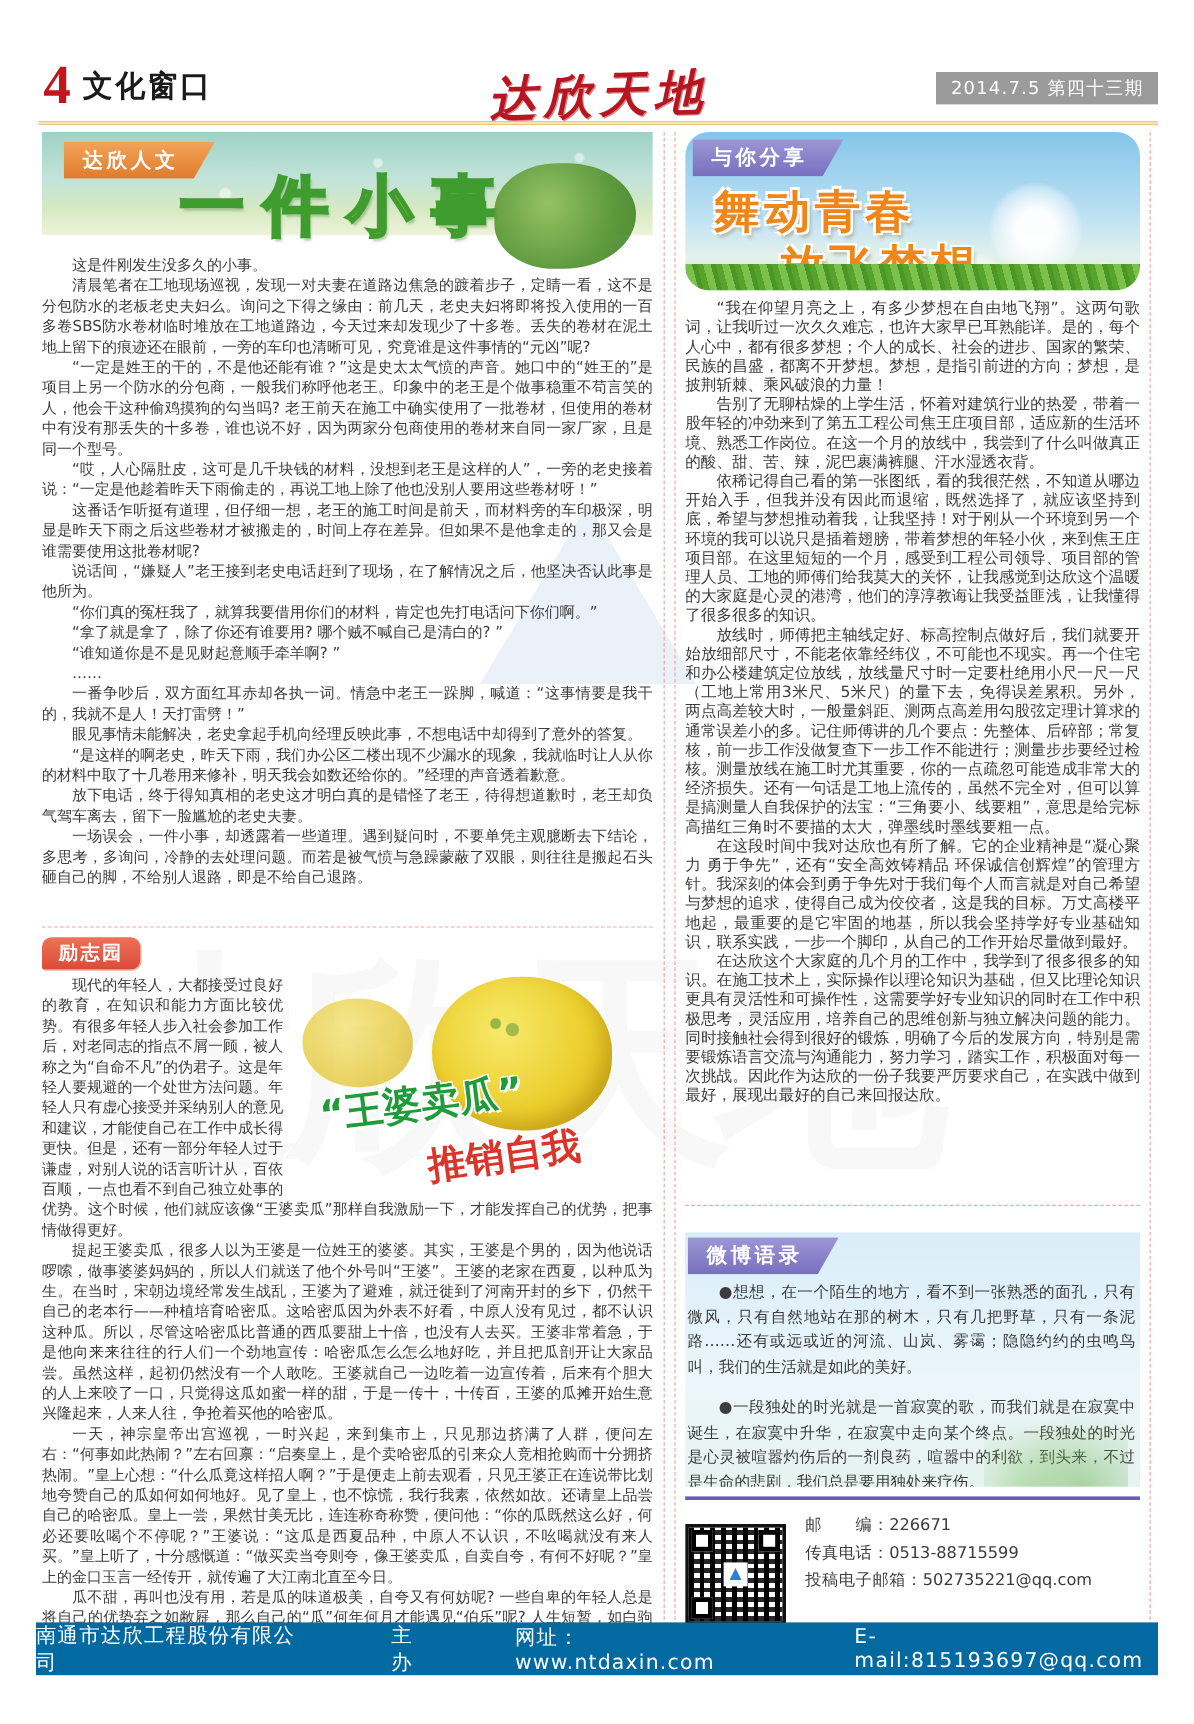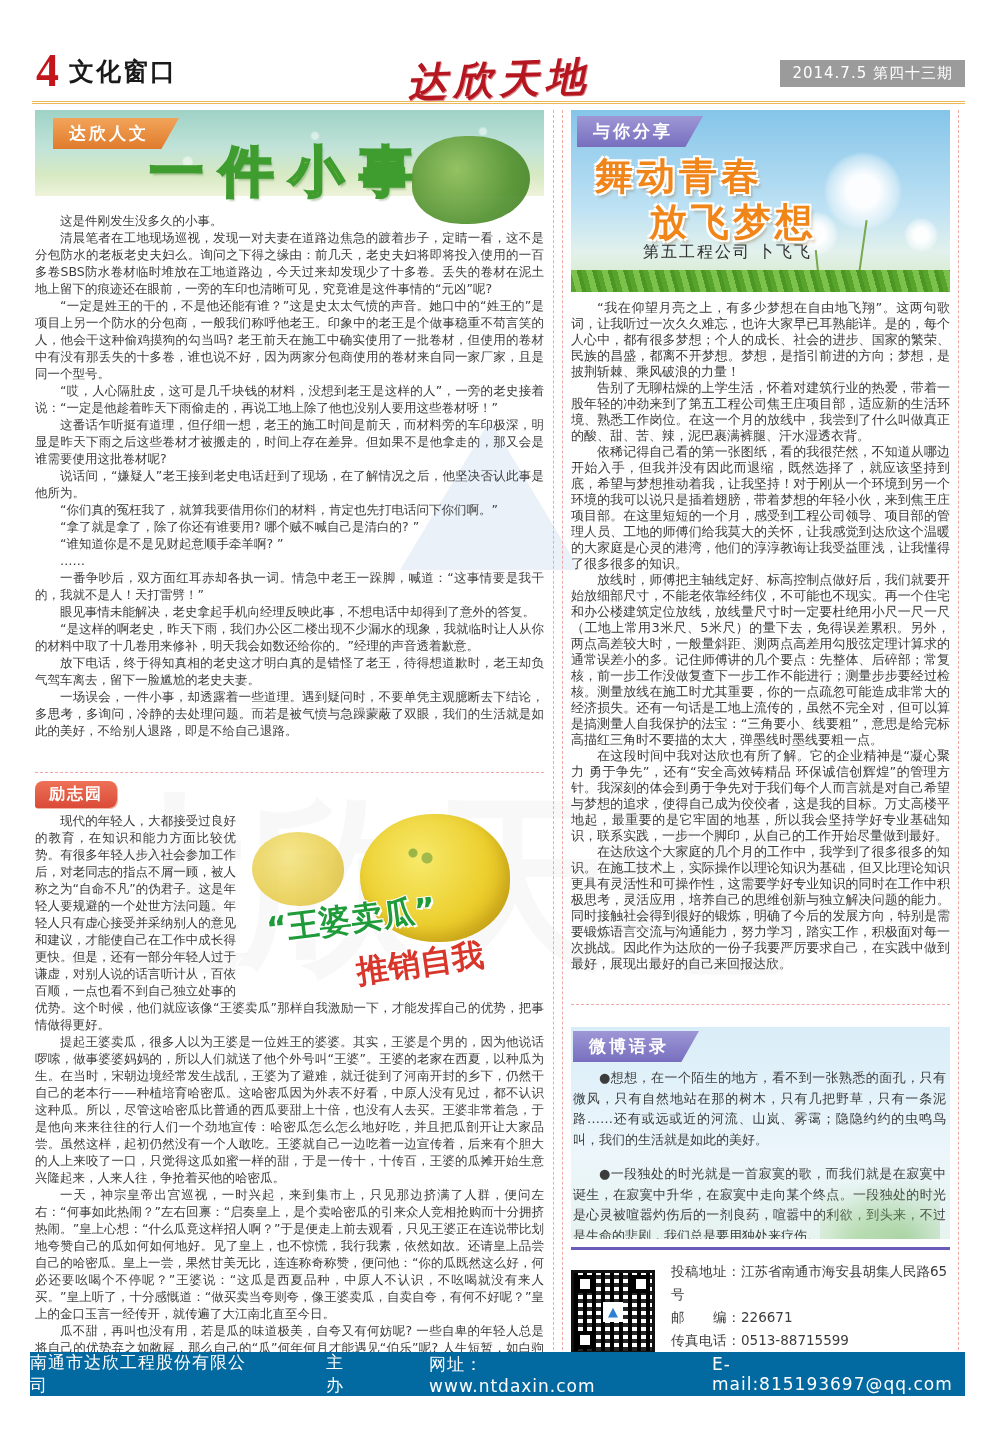--- a/index.html
+++ b/index.html
@@ -78,22 +78,22 @@
 
   
   .watermark-tri { position:absolute; left:400px; top:420px; width:0; height:0; pointer-events:none;
     border-left:90px solid transparent; border-right:90px solid transparent;
     border-bottom:150px solid rgba(140,180,215,.18); }
   .watermark-txt { position:absolute; left:60px; top:760px; font-size:190px; font-weight:900;
     color:rgba(120,120,120,.05); letter-spacing:-10px; pointer-events:none; white-space:nowrap; }
 
   
   .article-r { height:888px; overflow:hidden; }
-  .banner-r { position:relative; height:182px; margin-bottom:8px; overflow:hidden;
-    background:linear-gradient(180deg,#85c5e9 0%,#bfe2f4 55%,#e2f1ec 78%,#d3e9c0 100%); }
+  .banner-r { position:relative; height:132px; margin-bottom:8px; overflow:hidden;
+    background:linear-gradient(180deg,#85c5e9 0%,#bfe2f4 55%,#e2f1ec 78%,#d3e9c0 100%);border-radius:20px; }
   .banner-r::after { content:""; position:absolute; left:0; right:0; bottom:0; height:22px;
     background:repeating-linear-gradient(75deg,#57a32c 0 5px,#7cc14b 5px 11px,#4c9626 11px 15px); }
   .banner-r .ribbon { position:absolute; left:6px; top:6px; }
   .dand { position:absolute; border-radius:50%;
     background:radial-gradient(circle, rgba(255,255,255,.95) 0 30%, rgba(255,255,255,.35) 62%, transparent 72%); }
   .dand.d1 { right:48px; top:42px; width:78px; height:78px; }
   .dand.d2 { right:112px; top:102px; width:44px; height:44px; }
   .dand.d3 { right:12px; top:108px; width:34px; height:34px; }
   .stem { position:absolute; width:2px; background:#79a84e; }
   .stem.s1 { right:86px; top:110px; height:52px; transform:rotate(8deg); }
@@ -169,21 +169,21 @@
           <p class="para">这番话乍听挺有道理，但仔细一想，老王的施工时间是前天，而材料旁的车印极深，明显是昨天下雨之后这些卷材才被搬走的，时间上存在差异。但如果不是他拿走的，那又会是谁需要使用这批卷材呢?</p>
           <p class="para">说话间，“嫌疑人”老王接到老史电话赶到了现场，在了解情况之后，他坚决否认此事是他所为。</p>
           <p class="para">“你们真的冤枉我了，就算我要借用你们的材料，肯定也先打电话问下你们啊。”</p>
           <p class="para">“拿了就是拿了，除了你还有谁要用? 哪个贼不喊自己是清白的? ”</p>
           <p class="para">“谁知道你是不是见财起意顺手牵羊啊? ”</p>
           <p class="para">……</p>
           <p class="para">一番争吵后，双方面红耳赤却各执一词。情急中老王一跺脚，喊道：“这事情要是我干的，我就不是人！天打雷劈！”</p>
           <p class="para">眼见事情未能解决，老史拿起手机向经理反映此事，不想电话中却得到了意外的答复。</p>
           <p class="para">“是这样的啊老史，昨天下雨，我们办公区二楼出现不少漏水的现象，我就临时让人从你的材料中取了十几卷用来修补，明天我会如数还给你的。”经理的声音透着歉意。</p>
           <p class="para">放下电话，终于得知真相的老史这才明白真的是错怪了老王，待得想道歉时，老王却负气驾车离去，留下一脸尴尬的老史夫妻。</p>
-          <p class="para">一场误会，一件小事，却透露着一些道理。遇到疑问时，不要单凭主观臆断去下结论，多思考，多询问，冷静的去处理问题。而若是被气愤与急躁蒙蔽了双眼，我们的生活就是如此的美好，不给别人退路，即是不给自己退路。</p>
+          <p class="para">一场误会，一件小事，却透露着一些道理。遇到疑问时，不要单凭主观臆断去下结论，多思考，多询问，冷静的去处理问题。而若是被气愤与急躁蒙蔽了双眼，则往往是搬起石头砸自己的脚，不给别人退路，即是不给自己退路。</p>
         </div>
 
     </section>
 
     <hr class="dashed">
 
     <section class="article2">
       <span class="badge-lizhi">励志园</span>
       <div class="body2">
         <div class="melon-fig">
@@ -243,21 +243,20 @@
     <section class="contact">
       <div class="qr-wrap">
         <div class="qr">
           <div class="finder f1"></div>
           <div class="finder f2"></div>
           <div class="finder f3"></div>
           <div class="qr-logo">▲</div>
         </div>
       </div>
       <div class="contact-lines">
-        <div><span class="c-label">投稿地址：</span><span>江苏省南通市海安县胡集人民路65号</span></div>
         <div><span class="c-label">邮　　编：</span><span>226671</span></div>
         <div><span class="c-label">传真电话：</span><span>0513-88715599</span></div>
         <div><span class="c-label">投稿电子邮箱：</span><span>502735221@qq.com</span></div>
         <div class="gap"></div>
 
       </div>
     </section>
   </div>
 
   <div class="footer">

